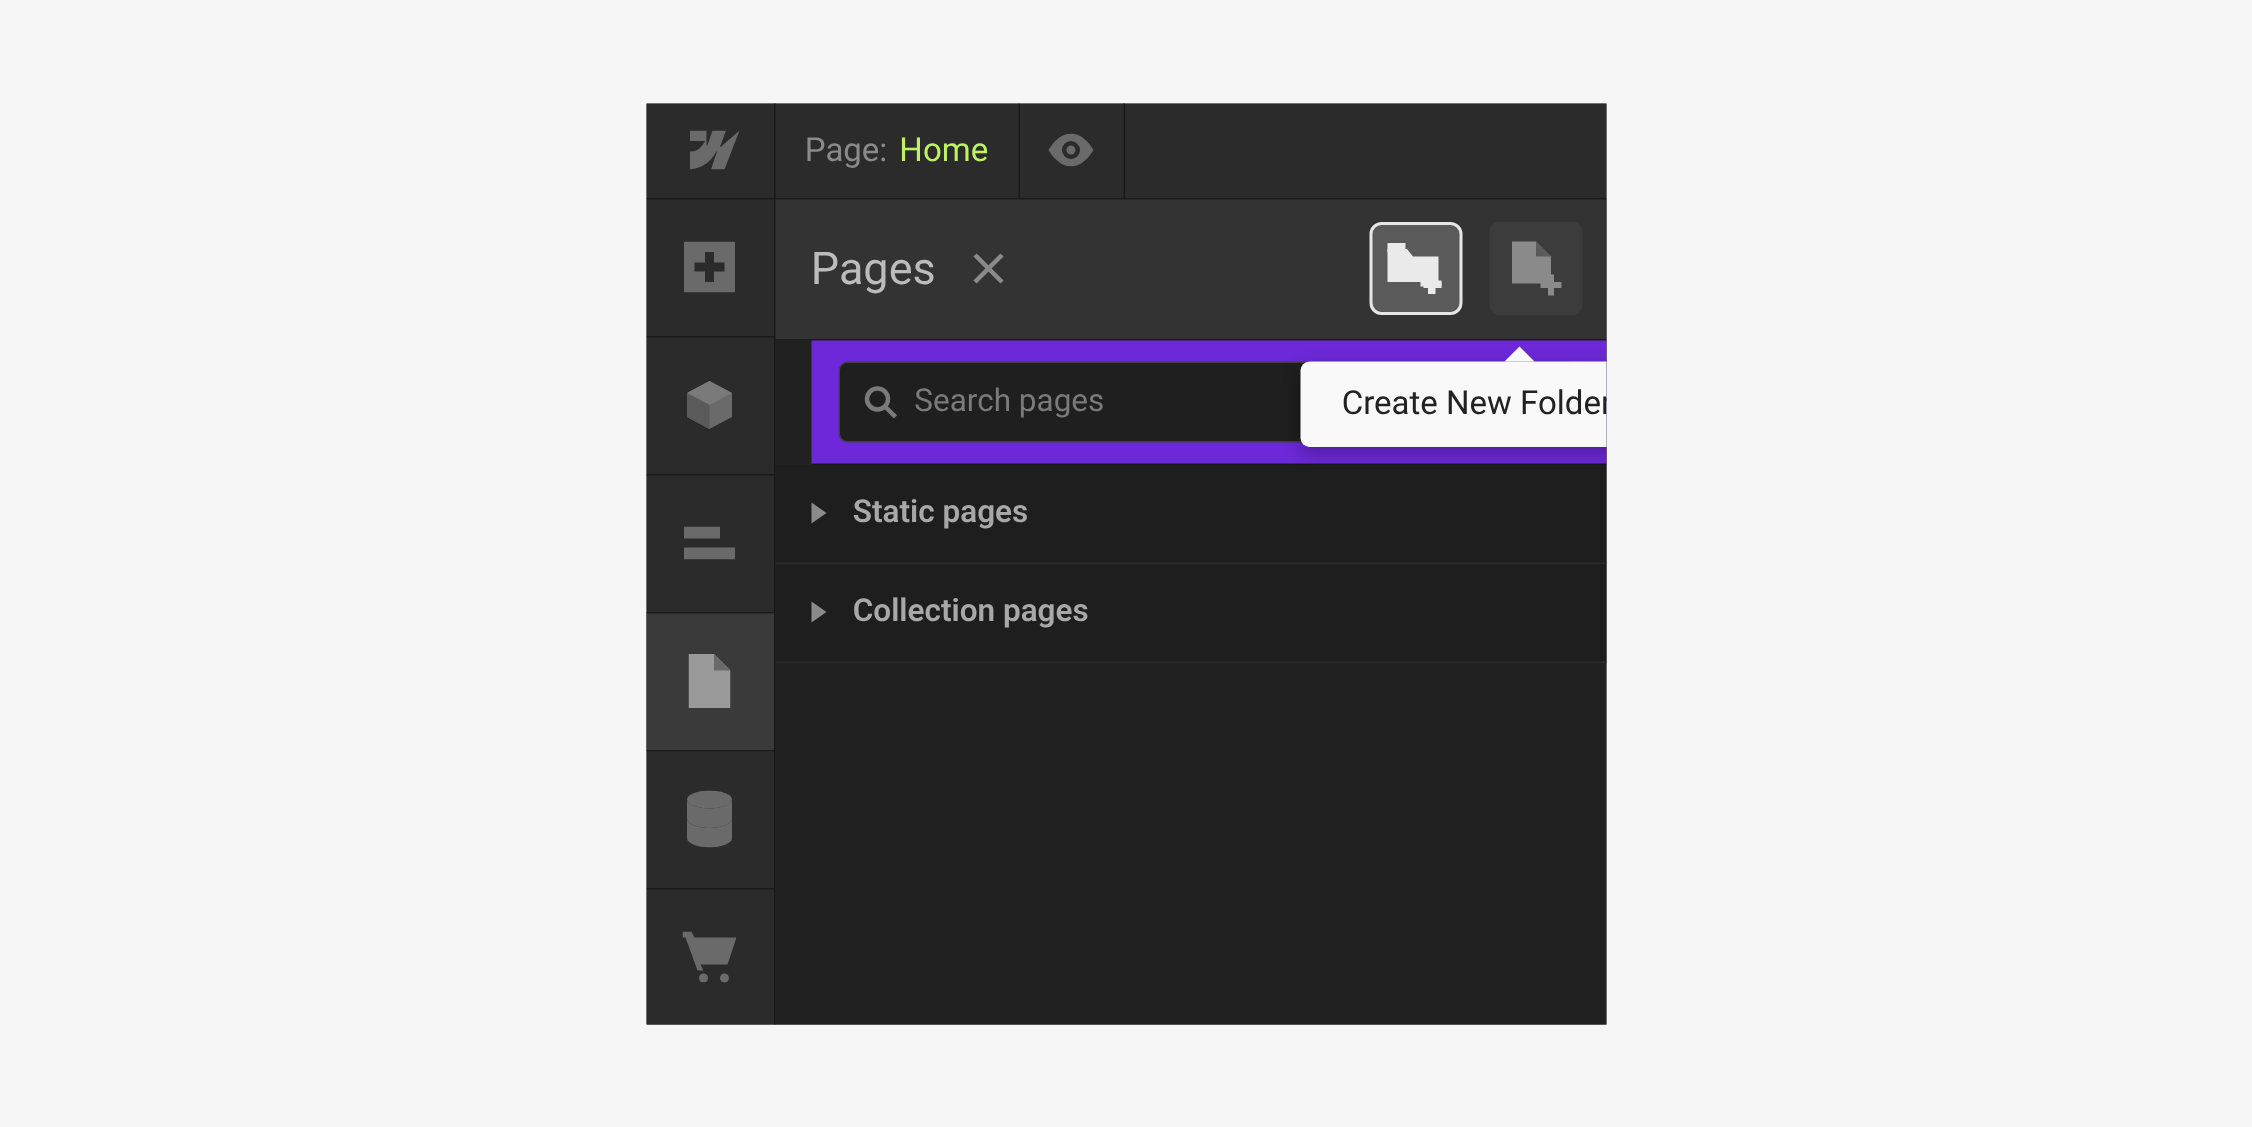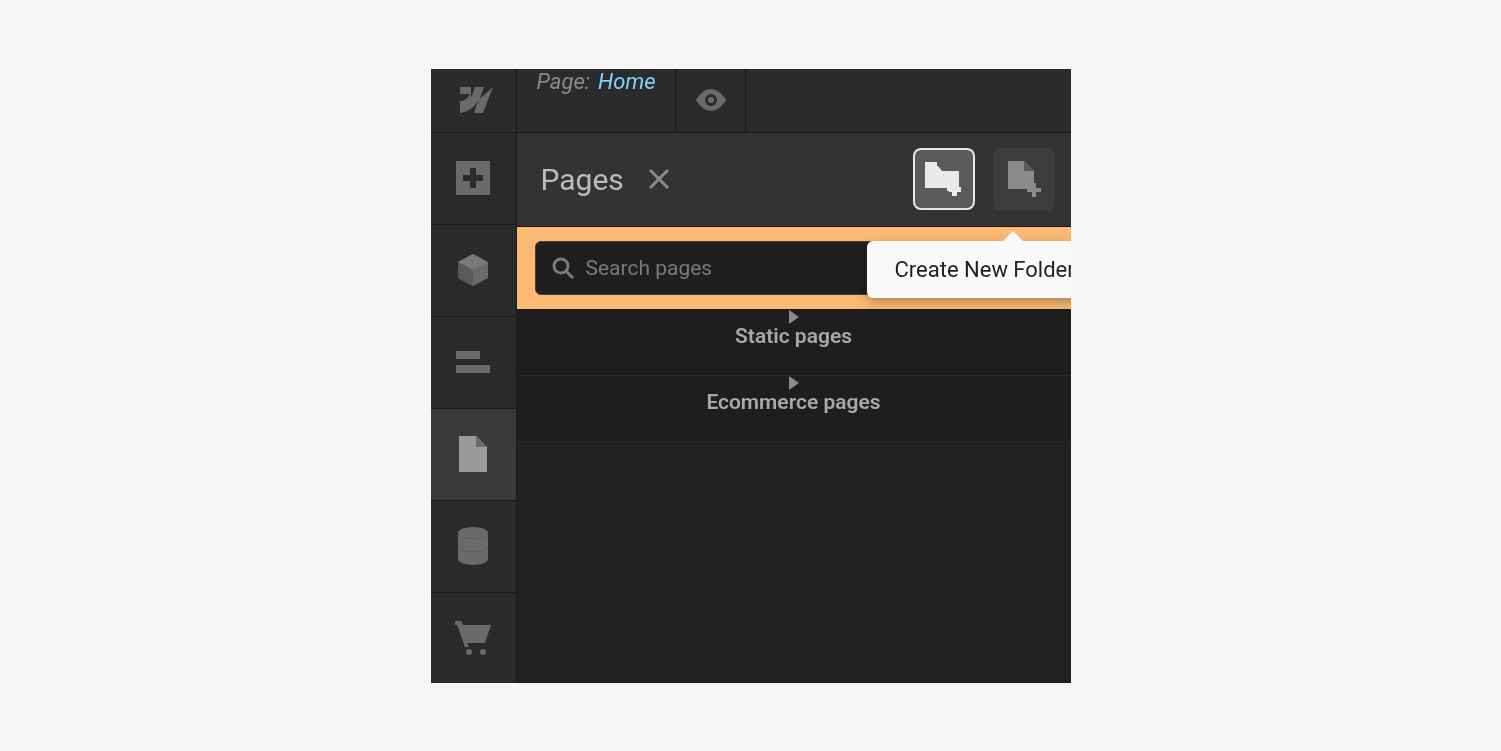--- a/index.html
+++ b/index.html
@@ -33,28 +33,28 @@
     width: 86px;
     height: 64px;
     display: flex;
     align-items: center;
     justify-content: center;
     border-right: 1px solid #1a1a1a;
   }
   .topbar-page {
     padding: 0 20px;
     display: flex;
+    align-items: center;
     gap: 8px;
     color: #8a8a8a;
     font-size: 22px;
     height: 100%;
     border-right: 1px solid #1a1a1a;
-    font-style: italic;
-  }
-  .topbar-page .page-name { color: #7dd3fc; }
+  }
+  .topbar-page .page-name { color: #bef264; }
   .topbar-preview {
     width: 70px;
     height: 64px;
     display: flex;
     align-items: center;
     justify-content: center;
     border-right: 1px solid #1a1a1a;
   }
   .main {
     flex: 1;
@@ -116,22 +116,23 @@
     cursor: pointer;
     position: relative;
   }
   .panel-btn.highlight {
     background: #5a5a5a;
     border: 2px solid #e6e6e6;
     border-radius: 8px;
   }
   .search-wrap {
     padding: 14px 18px;
-    background: #fdba74;
+    background: #6d28d9;
     border-bottom: 1px solid #1a1a1a;
+    margin-left: 24px;
   }
   .search-box {
     height: 54px;
     background: #1f1f1f;
     border: 1px solid #404040;
     border-radius: 6px;
     display: flex;
     align-items: center;
     padding: 0 16px;
     gap: 12px;
@@ -143,23 +144,23 @@
   .page-groups {
     background: #1e1e1e;
     display: flex;
     flex-direction: column;
   }
   .page-group {
     height: 66px;
     display: flex;
     align-items: center;
     padding: 0 24px;
+    gap: 18px;
     border-bottom: 1px solid #2a2a2a;
     cursor: pointer;
-    flex-direction: column;
   }
   .page-group-label {
     color: #a8a8a8;
     font-size: 21px;
     font-weight: 600;
   }
   .caret-right {
     width: 0; height: 0;
     border-top: 7px solid transparent;
     border-bottom: 7px solid transparent;
@@ -300,21 +301,21 @@
         </div>
       </div>
 
       <div class="page-groups">
         <div class="page-group">
           <div class="caret-right"></div>
           <span class="page-group-label">Static pages</span>
         </div>
         <div class="page-group">
           <div class="caret-right"></div>
-          <span class="page-group-label">Ecommerce pages</span>
+          <span class="page-group-label">Collection pages</span>
         </div>
       </div>
 
       <div class="tooltip">
         <span>Create New Folder</span>
       </div>
     </div>
   </div>
 </div>
 

